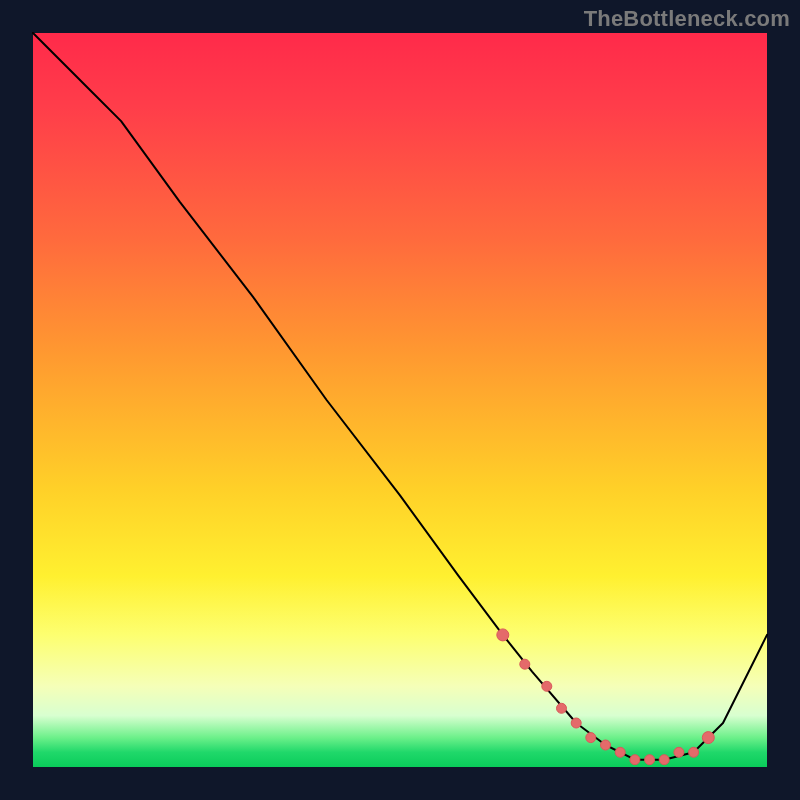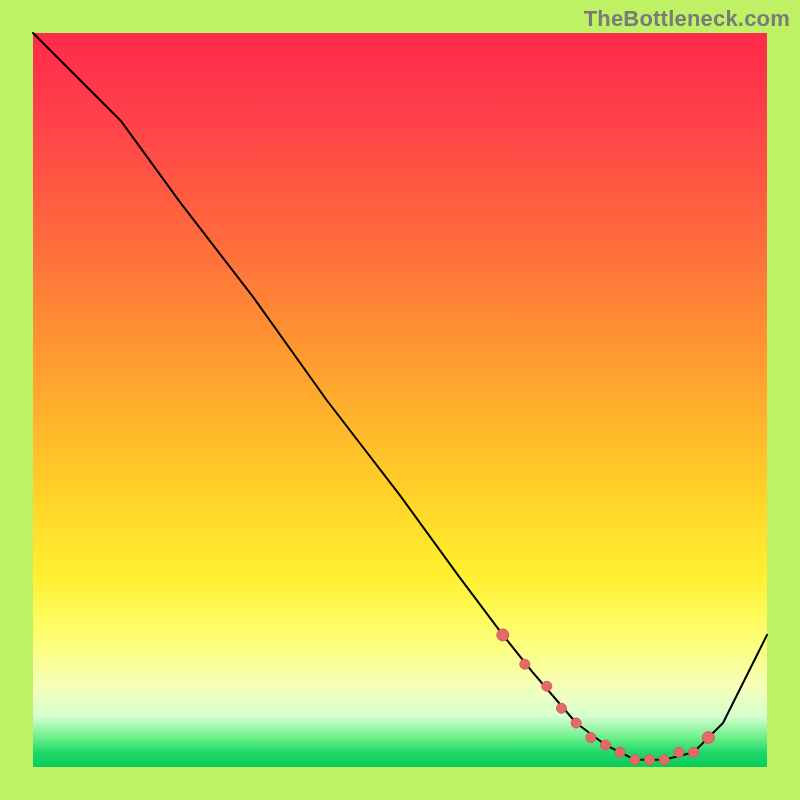--- a/index.html
+++ b/index.html
@@ -1,21 +1,21 @@
 <!DOCTYPE html>
 <html><head>
 <meta charset="utf-8">
 <style>
   * { margin: 0; padding: 0; box-sizing: border-box; }
   html, body { width: 800px; height: 800px; background: #000; overflow: hidden; }
   .frame {
     position: relative;
     width: 800px;
     height: 800px;
-    background: #bef264;
+    background: #0f172a;
   }
   .watermark {
     position: absolute;
     top: 6px;
     right: 10px;
     font-family: Arial, Helvetica, sans-serif;
     font-size: 22px;
     font-weight: bold;
     color: #7a7a7a;
     letter-spacing: 0.2px;

